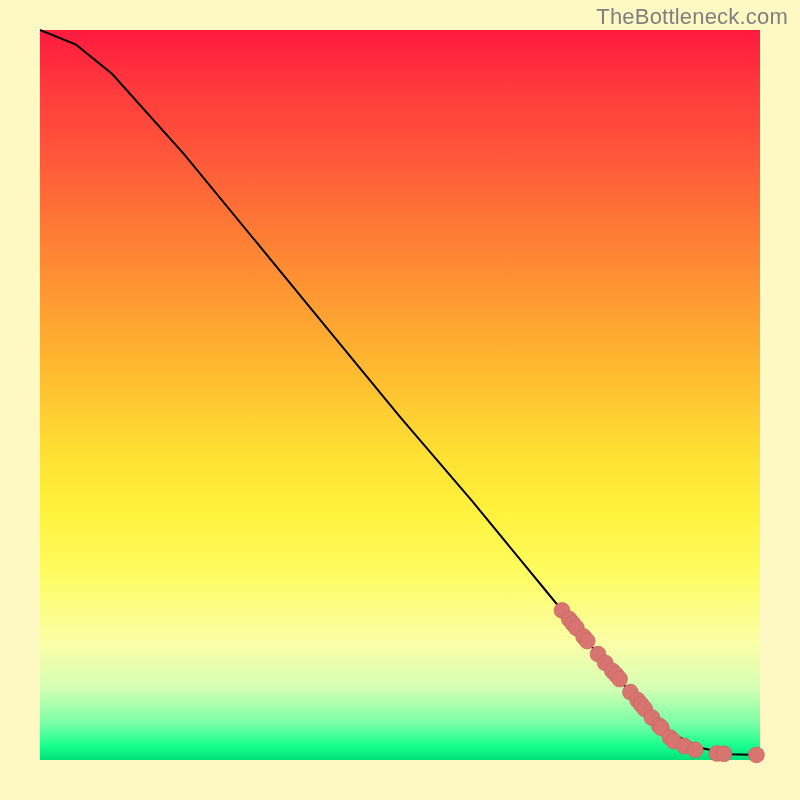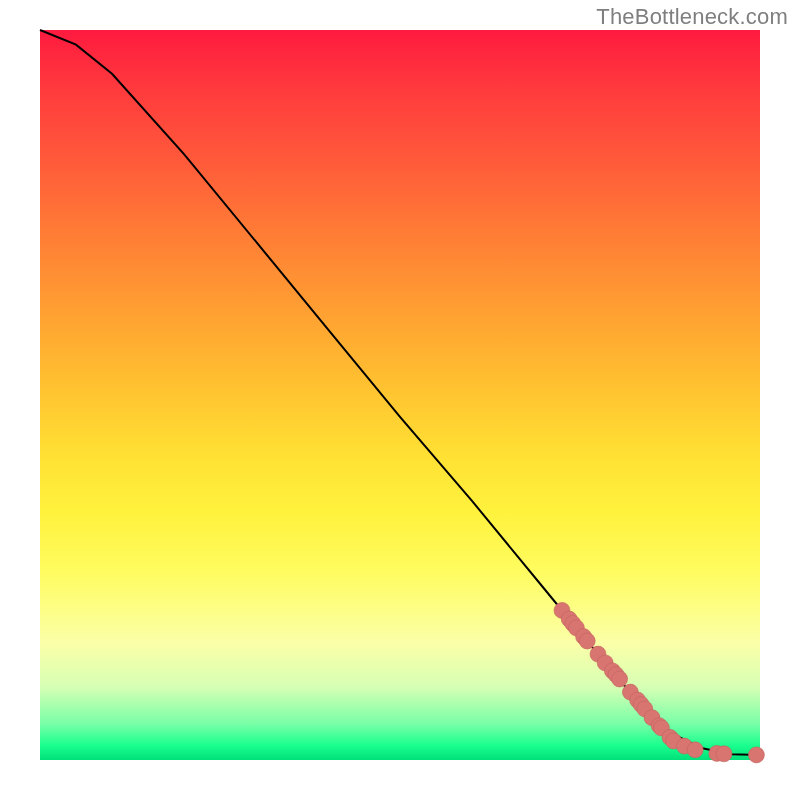--- a/index.html
+++ b/index.html
@@ -8,21 +8,21 @@
     width: 800px;
     height: 800px;
     background: #000;
     font-family: Arial, Helvetica, sans-serif;
     overflow: hidden;
   }
   .frame {
     position: relative;
     width: 800px;
     height: 800px;
-    background: #ffffff;
+    background: #fef9c3;
   }
   .watermark {
     position: absolute;
     top: 4px;
     right: 12px;
     color: #7f7f7f;
     font-size: 22px;
     font-weight: 500;
     letter-spacing: 0.2px;
     z-index: 5;

